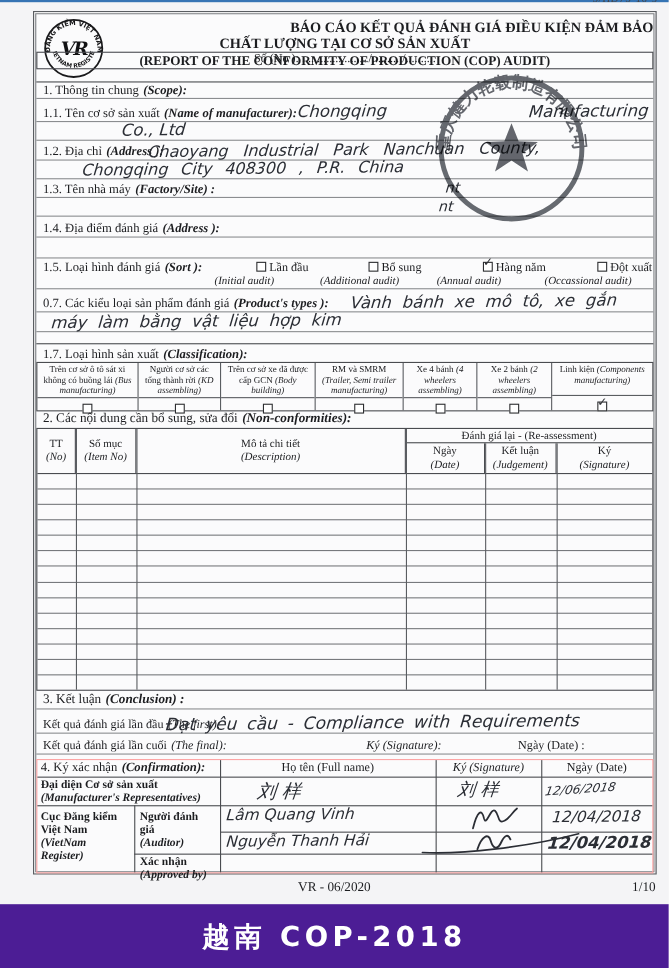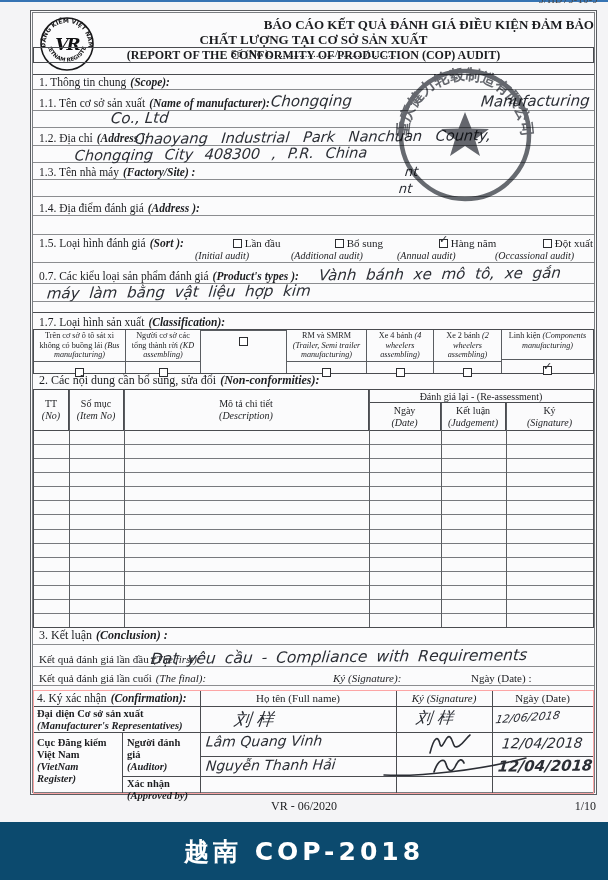--- a/index.html
+++ b/index.html
@@ -71,21 +71,21 @@
   .t4 .c.center { text-align:center; }
   .t4 .line { position:absolute; background:#4a4c50; }
   .t4 .bl { font-size:10.5px; font-weight:bold; line-height:12px; padding:1px 3px; }
   .t4 .bl .it { font-style:italic; }
 
   .sig-svg { position:absolute; }
 
   
   .footer-code { position:absolute; left:0; width:608px; top:799px; text-align:center; font-size:12px; }
   .page-num { position:absolute; right:12px; top:799px; font-size:12px; }
-  .banner { position:absolute; left:0; top:822px; width:608px; height:58px; background:#0c4a6e;
+  .banner { position:absolute; left:0; top:822px; width:608px; height:58px; background:#4c1d95;
             display:flex; align-items:center; justify-content:center; }
   .banner span { color:#ffffff; font-family:"DejaVu Sans", sans-serif; font-weight:bold;
                  font-size:25px; letter-spacing:4px; }
 
   
   .stamp { position:absolute; left:394px; top:64px; width:142px; height:142px; z-index:5;
            opacity:.82; mix-blend-mode:multiply; pointer-events:none; }
 </style>
 </head>
 <body>
@@ -179,20 +179,21 @@
   <div class="t17" style="top:316px;height:45px">
     <div class="t17c" style="width:92px">
       <div class="t17h"><span>Trên cơ sở ô tô sát xi không có buồng lái</span> <span class="it">(Bus manufacturing)</span></div>
       <div class="t17b"><span class="cb"></span></div>
     </div>
     <div class="t17c" style="width:75px">
       <div class="t17h"><span>Người cơ sở các tổng thành rời</span> <span class="it">(KD assembling)</span></div>
       <div class="t17b"><span class="cb"></span></div>
     </div>
     <div class="t17c" style="width:86px">
+      <div class="t17h"><span>Trên cơ sở xe đã được cấp GCN</span> <span class="it">(Body building)</span></div>
       <div class="t17b"><span class="cb"></span></div>
     </div>
     <div class="t17c" style="width:80px">
       <div class="t17h"><span>RM và SMRM</span> <span class="it">(Trailer, Semi trailer manufacturing)</span></div>
       <div class="t17b"><span class="cb"></span></div>
     </div>
     <div class="t17c" style="width:67px">
       <div class="t17h"><span>Xe 4 bánh</span> <span class="it">(4 wheelers assembling)</span></div>
       <div class="t17b"><span class="cb"></span></div>
     </div>

